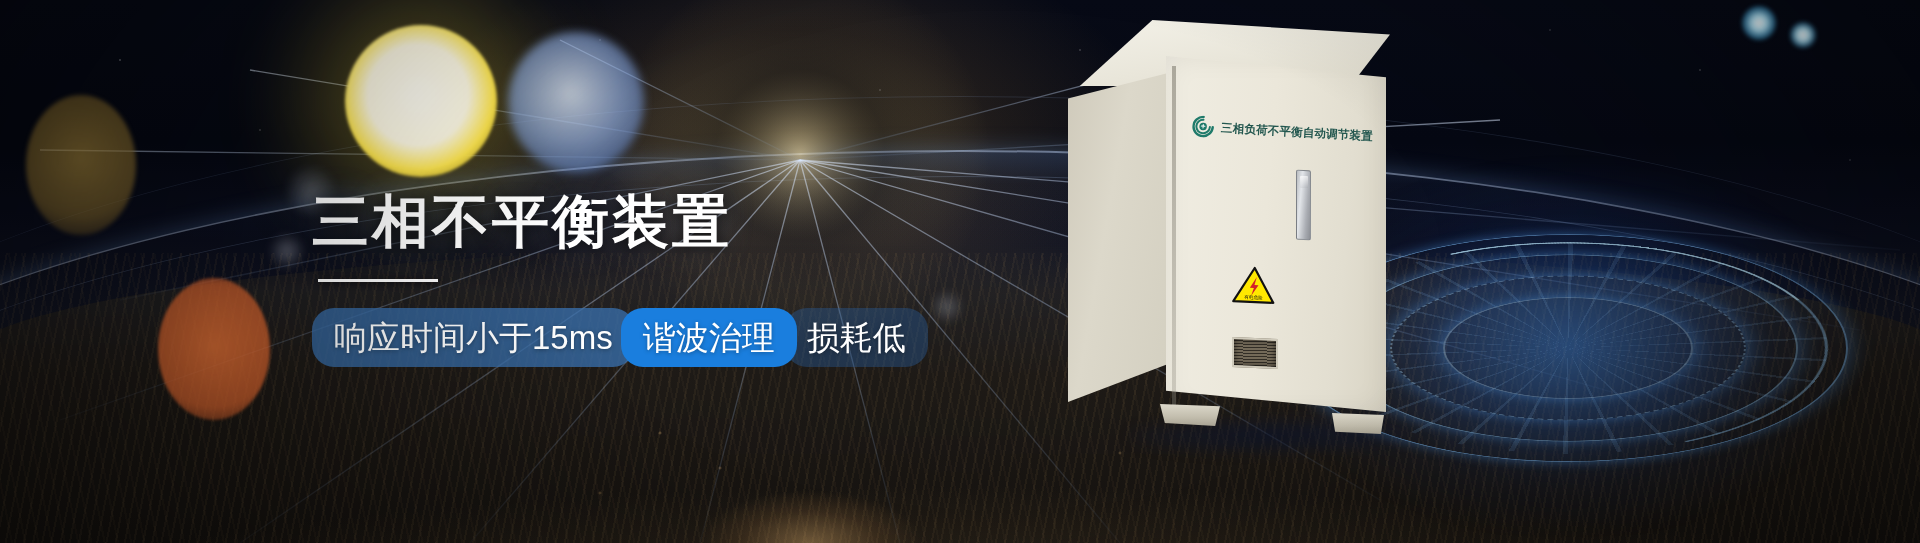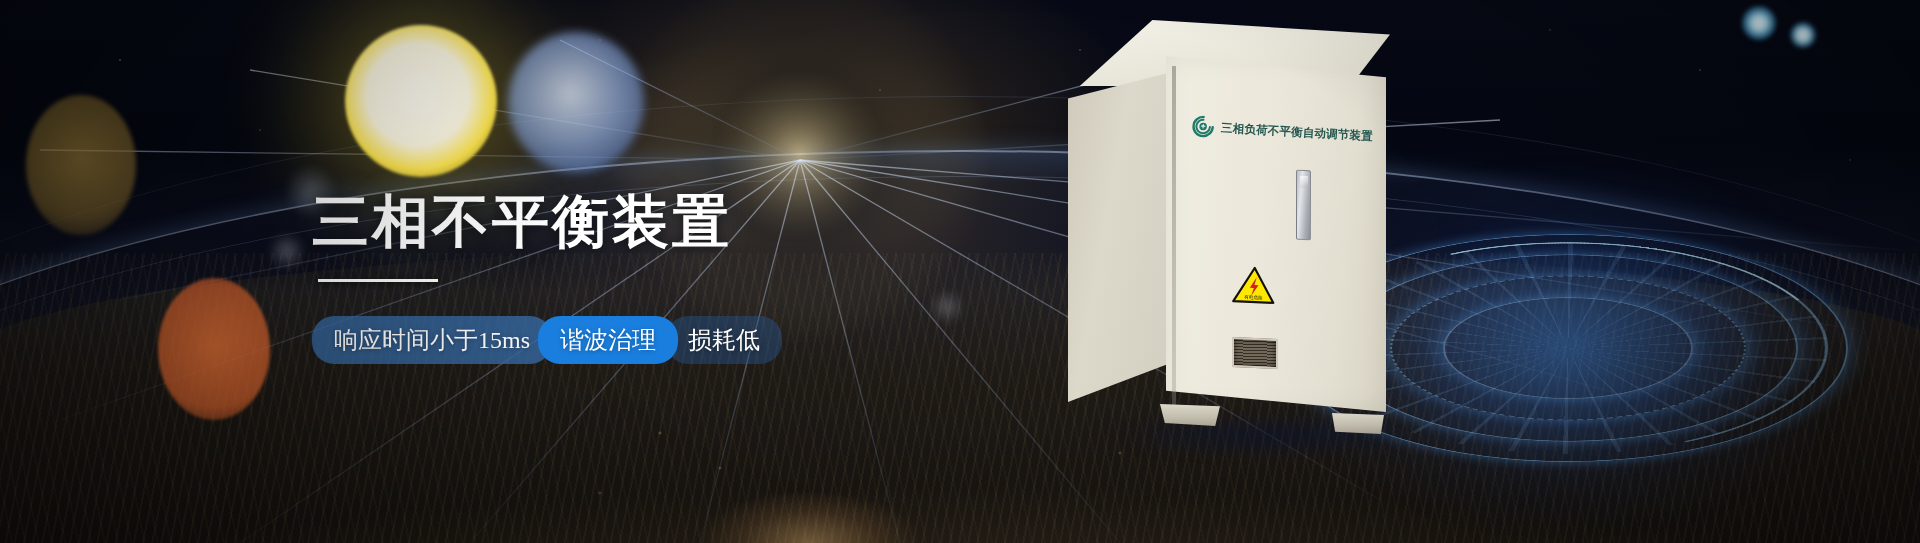--- a/index.html
+++ b/index.html
@@ -302,29 +302,28 @@
     background: #ffffff;
     margin: 26px 0 0 6px;
     box-shadow: 0 1px 6px rgba(0,0,0,0.6);
   }
   .tags {
     display: flex; align-items: center;
     margin-top: 26px;
     gap: 0;
   }
   .tag {
-    font-family: Liberation Serif, serif;
-    font-size: 24px;
+    font-family: Liberation Sans, sans-serif;
+    font-size: 33px;
     color: #ffffff;
     padding: 9px 22px;
     border-radius: 22px;
     white-space: nowrap;
     line-height: 1.25;
     text-shadow: 0 1px 4px rgba(0,0,0,0.35);
-    margin-top: 8px;
   }
   .tag.muted { background: rgba(57,110,170,0.78); }
   .tag.accent { background: #1a7ede; margin-left: -14px; position: relative; z-index: 2; }
   .tag.plain  { background: rgba(40,92,155,0.40); margin-left: -12px; }
 
   
   .vignette {
     position: absolute; inset: 0;
     background: radial-gradient(ellipse 1100px 620px at 52% 48%, rgba(0,0,0,0) 40%, rgba(0,0,0,0.42) 100%);
     pointer-events: none;

